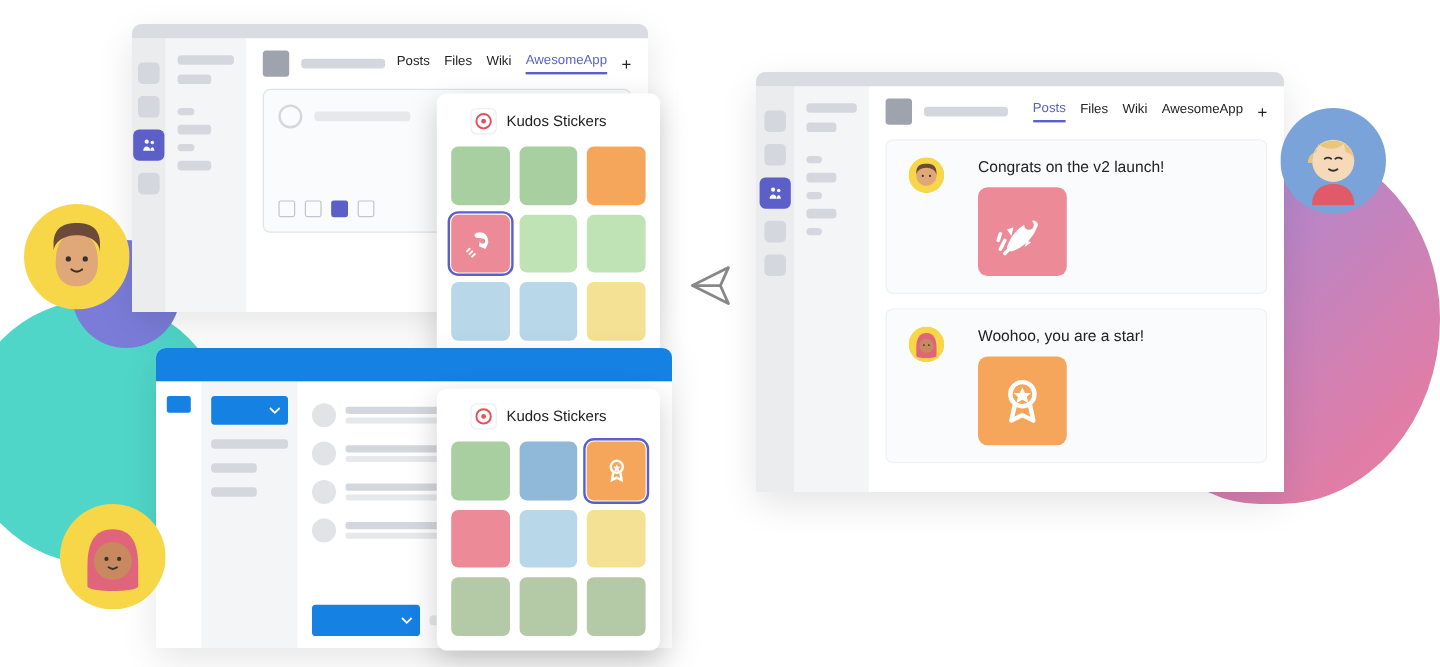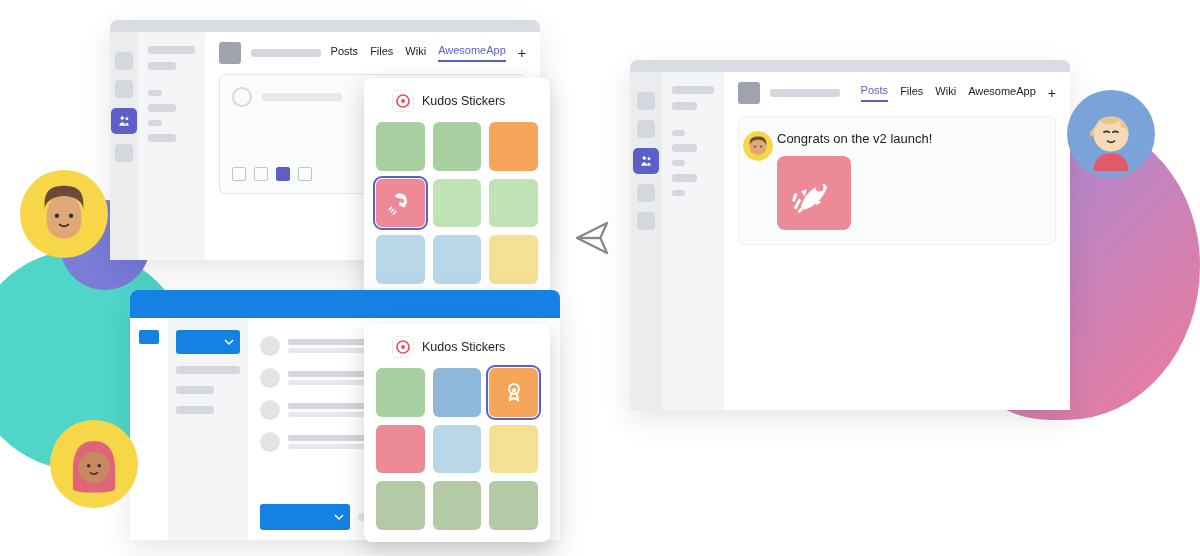--- a/index.html
+++ b/index.html
@@ -99,21 +99,21 @@
   .ol-l2 { height: 5px; background: #e6e8ec; border-radius: 2px; width: 50%; }
   .ol-compose { position: absolute; bottom: 10px; left: 12px; right: 12px; display:flex; gap:8px; align-items:center; }
   .ol-cbtn { height: 26px; background: #1581e3; border-radius: 3px; width: 90px; display:flex; align-items:center; justify-content:flex-end; padding-right:6px; }
   .ol-cline { height: 8px; background: #e6e8ec; border-radius: 3px; flex:1; max-width:120px; }
   .ol-apps { width: 18px; height: 18px; }
 
   
   .send-arrow { position: absolute; left: 572px; top: 218px; z-index: 3; }
 
   
-  .post { background: #fafbfc; border: 1px solid #eef0f3; border-radius: 6px; padding: 14px 4px; margin-top: 12px; display: flex; gap: 4px; align-items: flex-start; }
+  .post { background: #fafbfc; border: 1px solid #eef0f3; border-radius: 6px; padding: 14px 18px; margin-top: 12px; display: flex; gap: 28px; align-items: flex-start; }
   .post-avatar { width: 30px; height: 30px; border-radius: 50%; overflow: hidden; flex-shrink:0; }
   .post-body { flex: 1; }
   .post-text { font-size: 13px; color: #222; margin-bottom: 10px; }
   .post-sticker { width: 74px; height: 74px; border-radius: 8px; display:flex; align-items:center; justify-content:center; }
 
   .c-green{background:#a7cf9f;} .c-orange{background:#f5a65b;} .c-pink{background:#ec8b97;}
   .c-lgreen{background:#bfe3b4;} .c-lblue{background:#b8d7e8;} .c-yellow{background:#f5e193;}
   .c-blue{background:#8fb8d9;} .c-sage{background:#b4c9a6;}
 </style>
 </head>
@@ -391,15 +391,36 @@
             <svg width="44" height="44" viewBox="0 0 24 24" fill="#fff">
                 <path d="M5 19c2-6 6-10 12-12 1 0 2 1 2 2-2 6-6 10-12 12-1 0-2-1-2-2z"></path>
                 <circle cx="15" cy="9" r="2.2" fill="#ec8b97"></circle>
                 <path d="M4 16l-2 4M7 19l-3 3M2 13l-1 3" stroke="#fff" stroke-width="1.6" stroke-linecap="round"></path>
                 <path d="M8 10l-3 1 2 3zM14 16l-1 3 3-2z"></path>
               </svg>
           </div>
         </div>
       </div>
 
+      <div class="post">
+        <div class="post-avatar">
+          <svg viewBox="0 0 100 100">
+              <circle cx="50" cy="50" r="50" fill="#f7d648"></circle>
+              <path d="M50 18c-20 0-28 16-28 40v24c0 8 56 8 56 0V58c0-24-8-40-28-40z" fill="#e0657a"></path>
+              <circle cx="50" cy="54" r="20" fill="#c88860"></circle>
+              <circle cx="43" cy="52" r="2.5" fill="#333"></circle>
+              <circle cx="57" cy="52" r="2.5" fill="#333"></circle>
+            </svg>
+        </div>
+        <div class="post-body">
+          <div class="post-text">Woohoo, you are a star!</div>
+          <div class="post-sticker c-orange">
+            <svg width="44" height="44" viewBox="0 0 24 24" fill="#fff">
+                <circle cx="12" cy="9" r="5.5" fill="none" stroke="#fff" stroke-width="2"></circle>
+                <path d="M12 6l1.2 2.4H16l-2 1.8.7 2.8L12 11.5 9.3 13l.7-2.8-2-1.8h2.8z"></path>
+                <path d="M8.5 14l-1.5 7 5-2.5 5 2.5-1.5-7" fill="none" stroke="#fff" stroke-width="2" stroke-linejoin="round"></path>
+              </svg>
+          </div>
+        </div>
+      </div>
     </div>
   </div>
 </div>
 
 </body></html>

